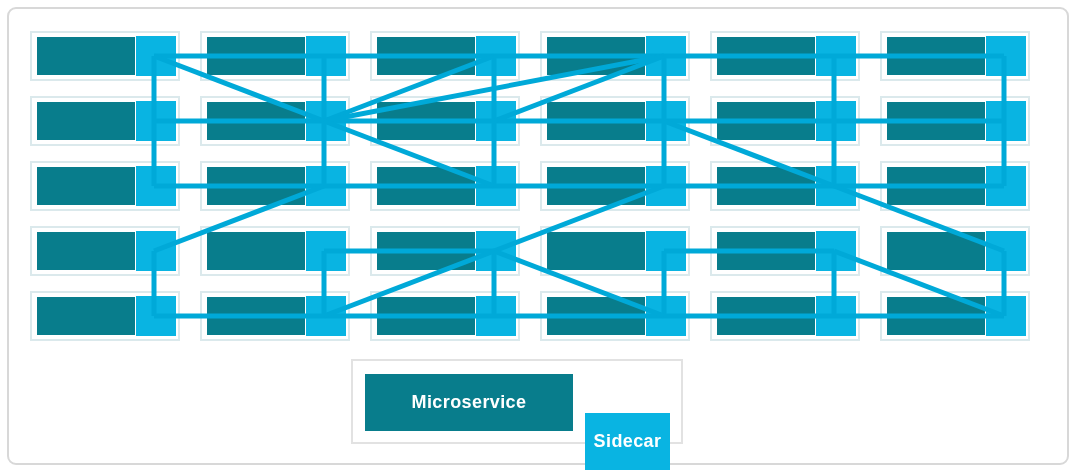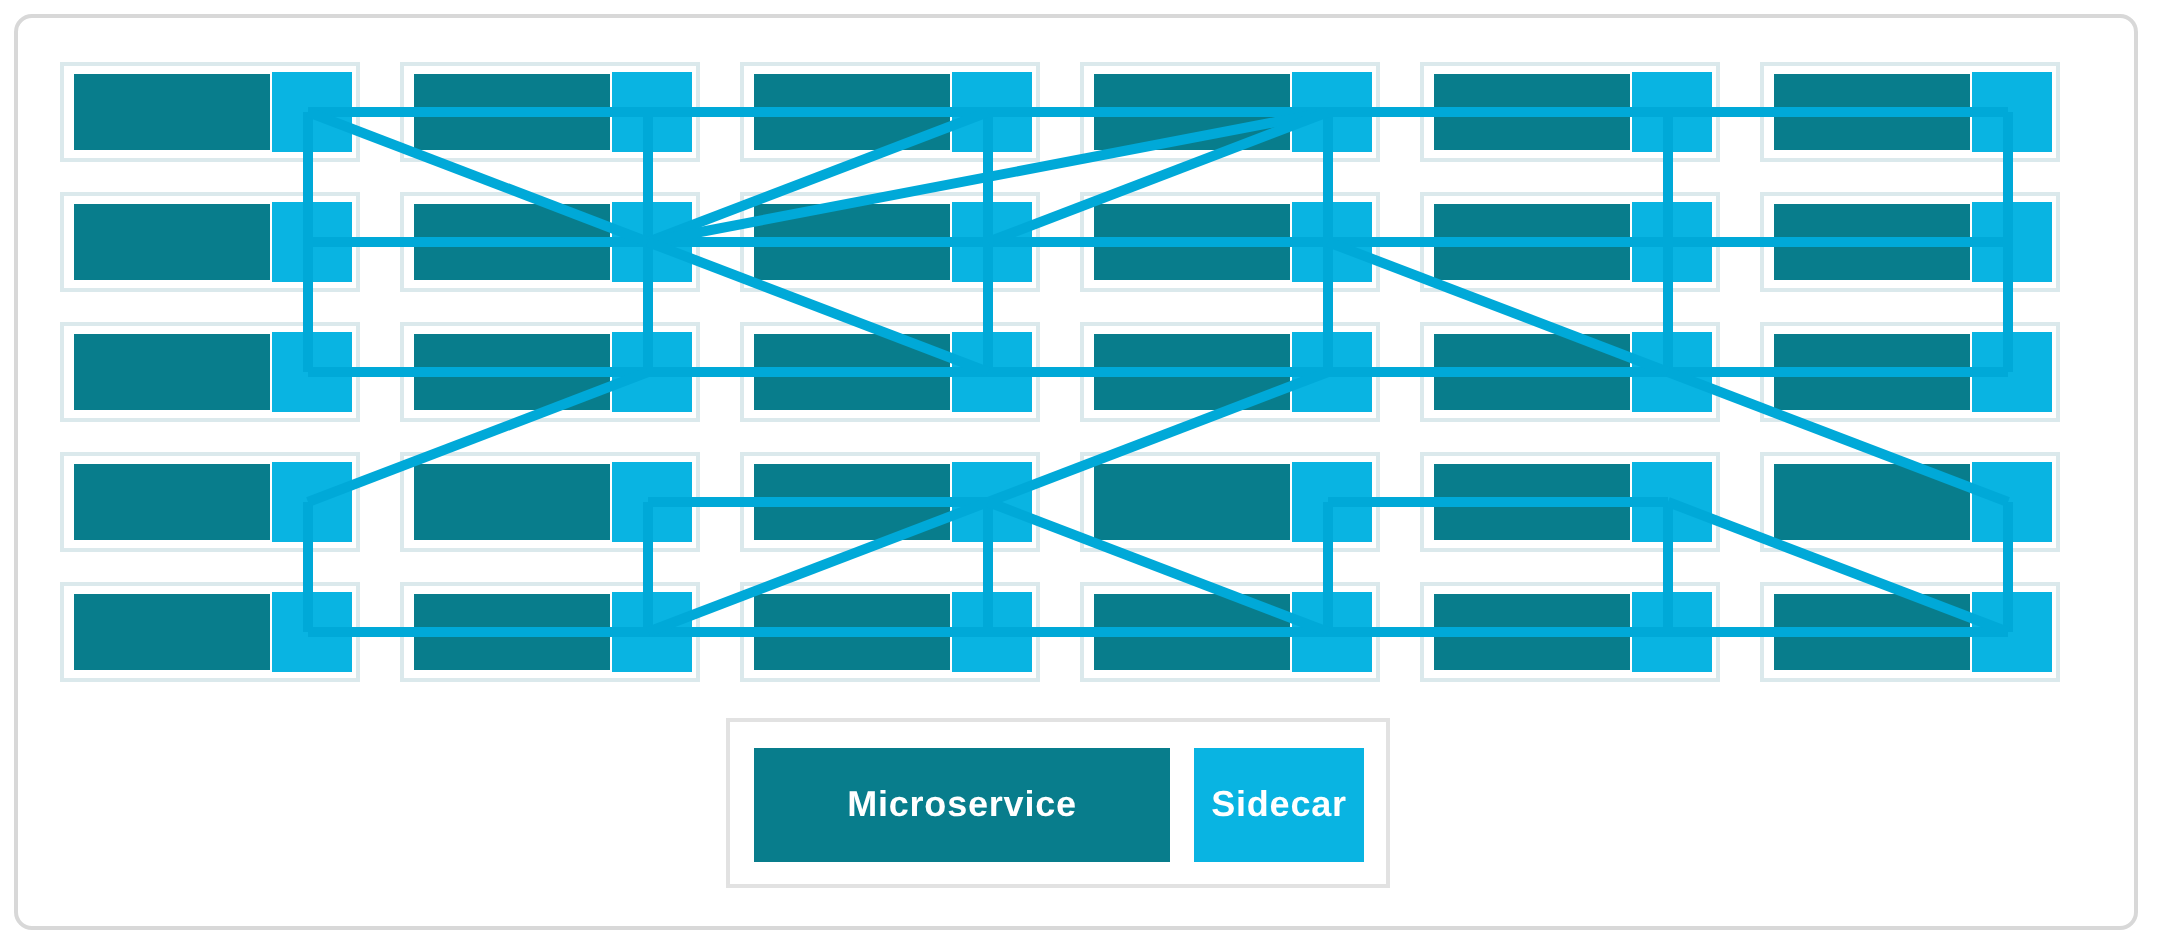--- a/index.html
+++ b/index.html
@@ -19,29 +19,29 @@
     position:absolute;left:5px;top:4px;width:98px;height:38px;
     background:var(--microservice);
   }
   .sc{
     position:absolute;left:104px;top:3px;width:40px;height:40px;
     background:var(--sidecar);
   }
   #mesh{position:absolute;left:0;top:0;width:1080px;height:476px;pointer-events:none;}
   #mesh line{stroke:var(--connection);stroke-width:5;}
   #legend{
-    position:absolute;left:363px;top:359px;width:332px;height:85px;
+    position:absolute;left:351px;top:359px;width:332px;height:85px;
     border:2px solid #e2e2e2;background:#ffffff;box-sizing:border-box;
   }
   .lg-swatch{
     position:absolute;top:13px;height:57px;display:flex;align-items:center;justify-content:center;
     color:#ffffff;font-size:18px;font-weight:bold;letter-spacing:0.4px;
   }
   #lg-ms{left:12px;width:208px;background:var(--microservice);}
-  #lg-sc{left:232px;width:85px;background:var(--sidecar);}
+  #lg-sc{left:232px;width:85px;background:var(--sidecar);margin-top:39px;}
 </style>
 </head>
 <body>
 
 <div id="stage">
   <div id="frame"></div>
   <div id="nodes">
       <div class="node" style="left: 30px; top: 31px;">
         <div class="ms"></div>
         <div class="sc"></div>

